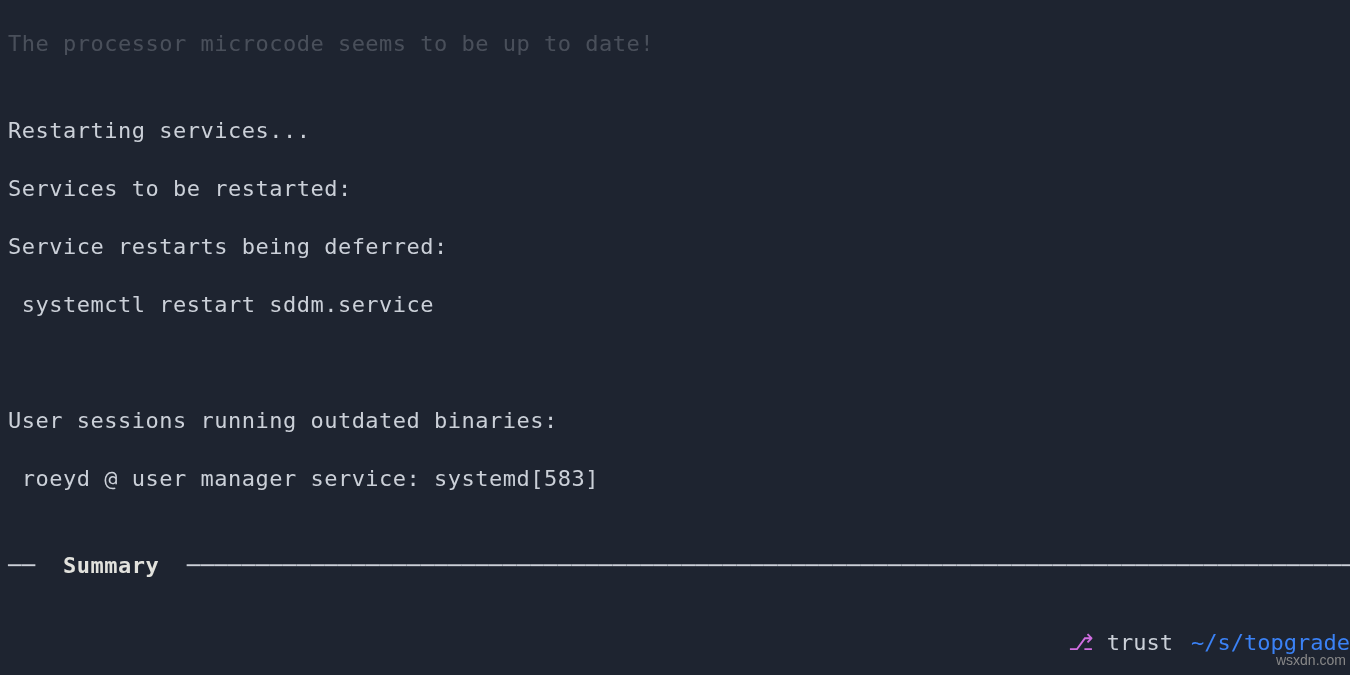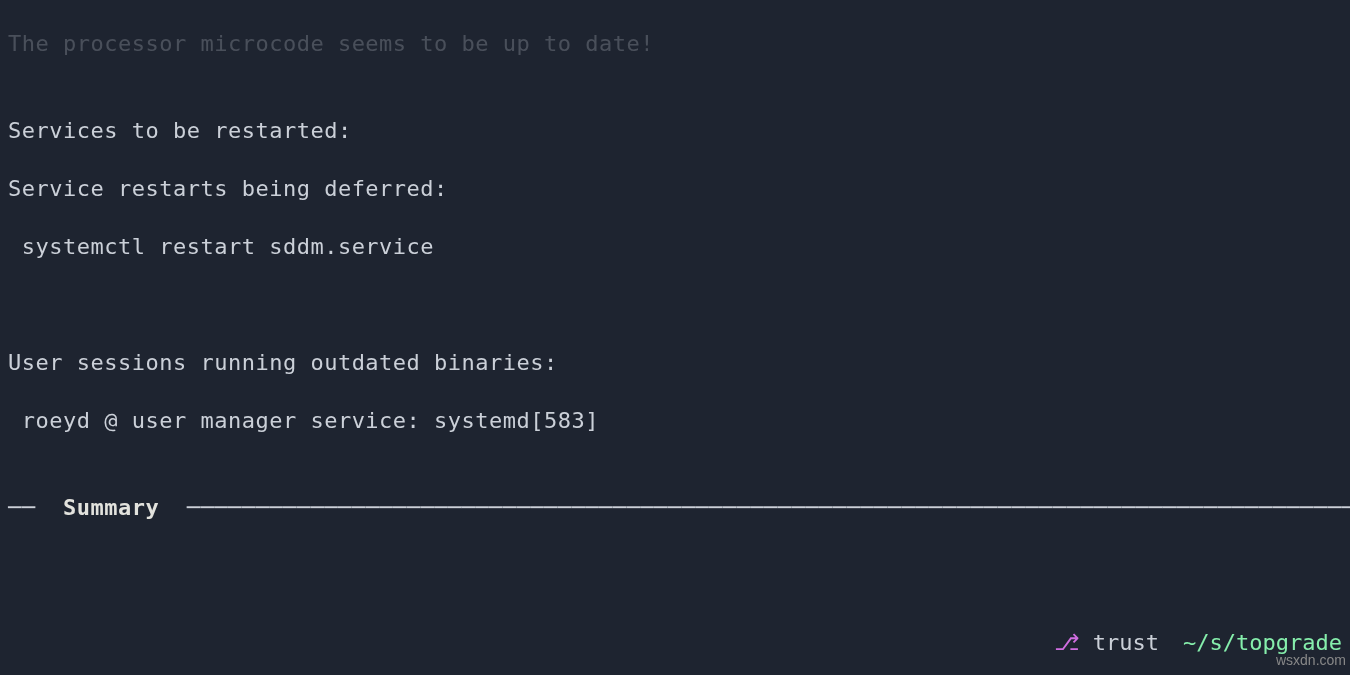--- a/index.html
+++ b/index.html
@@ -23,42 +23,43 @@
     .hr-line {
       color: #cbd0d8;
       overflow: hidden;
     }
     .status-right {
       position: absolute;
       right: 0;
       bottom: 18px;
       display: flex;
       align-items: baseline;
-      gap: 24px;
-      padding-right: 8px;
+      gap: 18px;
+      padding-right: 0;
       text-align: center;
     }
     .branch-icon { color: #d06de0; }
     .branch-name { color: #cbd0d8; }
-    .cwd { color: #86efac; }
+    .cwd { color: #3b82f6; }
     .watermark {
       position: absolute;
       right: 4px;
       bottom: 0;
       font-size: 14px;
       color: #888;
       font-family: sans-serif;
     }
   </style>
 </head>
 <body>
 
 <div class="term">
 <span class="line" style="opacity:.25">The processor microcode seems to be up to date!</span>
 <span class="line"></span>
+<span class="line">Restarting services...</span>
 <span class="line">Services to be restarted:</span>
 <span class="line">Service restarts being deferred:</span>
 <span class="line"> systemctl restart sddm.service</span>
 <span class="line"></span>
 <span class="line"></span>
 <span class="line">User sessions running outdated binaries:</span>
 <span class="line"> roeyd @ user manager service: systemd[583]</span>
 <span class="line"></span>
 <span class="line hr-line"><span>── </span><span class="summary-title"> Summary </span><span> </span><span>────────────────────────────────────────────────────────────────────────────────────────</span></span>
 

